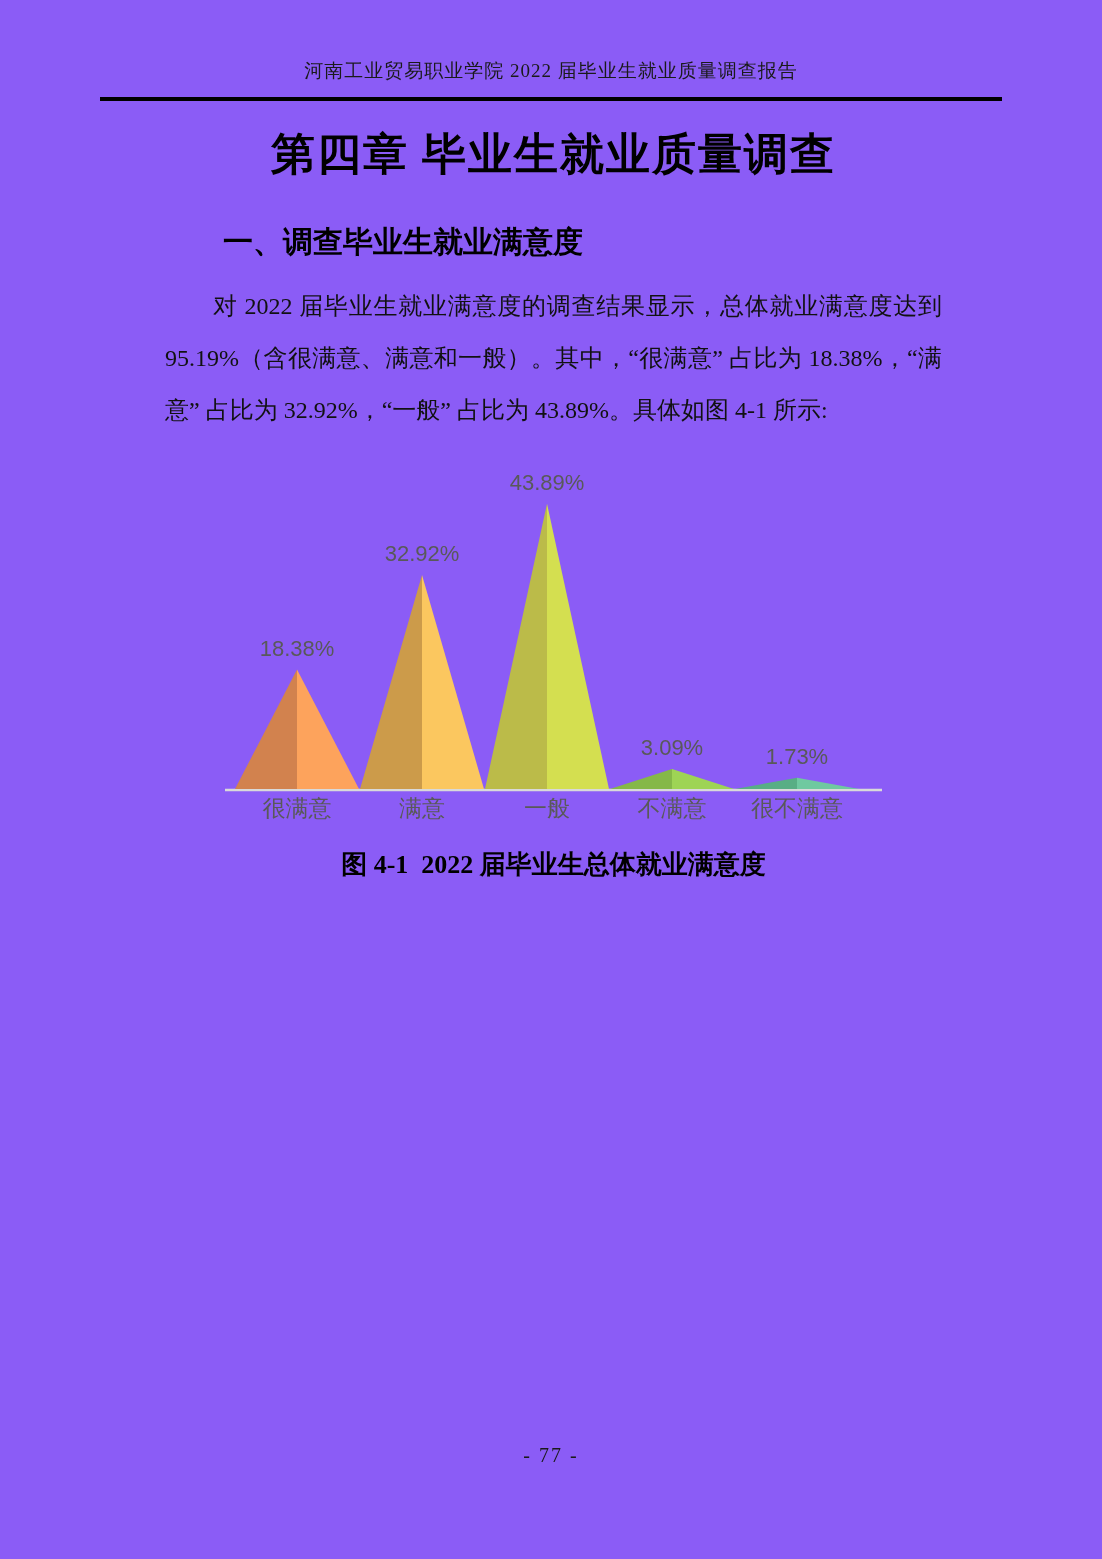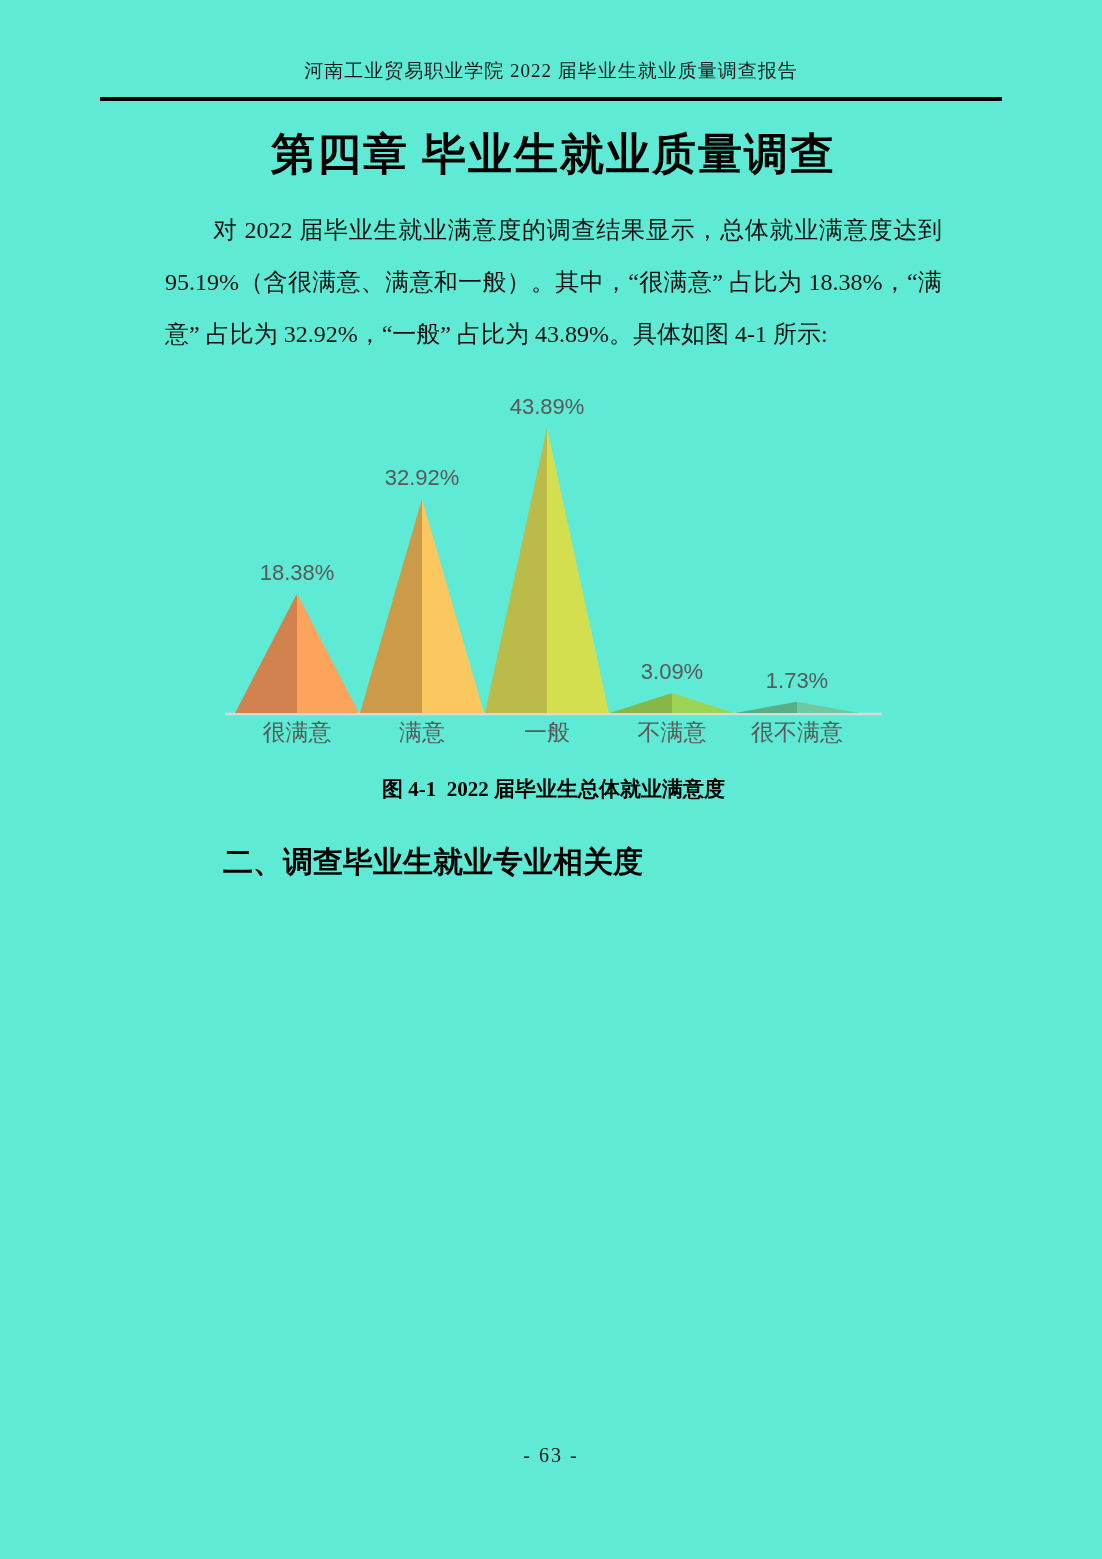--- a/index.html
+++ b/index.html
@@ -2,21 +2,21 @@
 <html><head>
 <meta charset="utf-8">
 <style>
   * { box-sizing: border-box; }
   html, body { margin: 0; padding: 0; background: #e8e8e8; }
   .page {
     position: relative;
     width: 1102px;
     height: 1559px;
     margin: 0 auto;
-    background: #5eead4;
+    background: #8b5cf6;
     font-family: "Liberation Serif", "DejaVu Serif", serif;
     color: #000;
     overflow: hidden;
   }
   .header-text {
     position: absolute;
     top: 58px; left: 0; right: 0;
     text-align: center;
     font-size: 19px;
     color: #1a1a1a;
@@ -60,21 +60,21 @@
     color: #111;
   }
   .chart-wrap {
     width: 760px;
     height: 360px;
     margin: 28px 0 0 5px;
   }
   .figure-caption {
     margin: 26px 0 0 0;
     text-align: center;
-    font-size: 21px;
+    font-size: 26px;
     line-height: 30px;
     font-weight: bold;
     white-space: pre;
     color: #000;
   }
   .page-number {
     position: absolute;
     top: 1444px; left: 0; right: 0;
     text-align: center;
     font-size: 20px;
@@ -91,20 +91,21 @@
 <div class="page">
 
   <div class="header-text">河南工业贸易职业学院 2022 届毕业生就业质量调查报告</div>
 
   <div class="header-rule"></div>
 
   <div class="content">
 
     <h1 class="chapter-title">第四章 毕业生就业质量调查</h1>
 
+    <h2 class="section-heading">一、调查毕业生就业满意度</h2>
 
     <p class="body-para">对 2022 届毕业生就业满意度的调查结果显示，总体就业满意度达到 95.19%（含很满意、满意和一般）。其中，“很满意” 占比为 18.38%，“满意” 占比为 32.92%，“一般” 占比为 43.89%。具体如图 4-1 所示:</p>
 
     <div class="chart-wrap">
       <svg width="760" height="360" viewBox="0 0 760 360" xmlns="http://www.w3.org/2000/svg">
           <line x1="55" y1="326" x2="712" y2="326" stroke="#D9D9D9" stroke-width="2.5"></line>
           <polygon points="127,205.53 65,325 127,325" fill="#D2824E"></polygon>
           <polygon points="127,205.53 189,325 127,325" fill="#FDA35C"></polygon>
           <text x="127" y="191.53" text-anchor="middle" font-size="22" fill="#595959" font-weight="500">18.38%</text>
           <text x="127" y="352" text-anchor="middle" font-size="23" fill="#595959">很满意</text>
@@ -122,20 +123,19 @@
           <text x="502" y="352" text-anchor="middle" font-size="23" fill="#595959">不满意</text>
           <polygon points="627,313.755 565,325 627,325" fill="#58AE85"></polygon>
           <polygon points="627,313.755 689,325 627,325" fill="#6FC9A0"></polygon>
           <text x="627" y="299.755" text-anchor="middle" font-size="22" fill="#595959" font-weight="500">1.73%</text>
           <text x="627" y="352" text-anchor="middle" font-size="23" fill="#595959">很不满意</text>
         </svg>
     </div>
 
     <p class="figure-caption">图 4-1  2022 届毕业生总体就业满意度</p>
 
-    <h2 class="section-heading">二、调查毕业生就业专业相关度</h2>
 
 
   </div>
 
-  <div class="page-number">- 63 -</div>
+  <div class="page-number">- 77 -</div>
 
 </div>
 
 </body></html>

